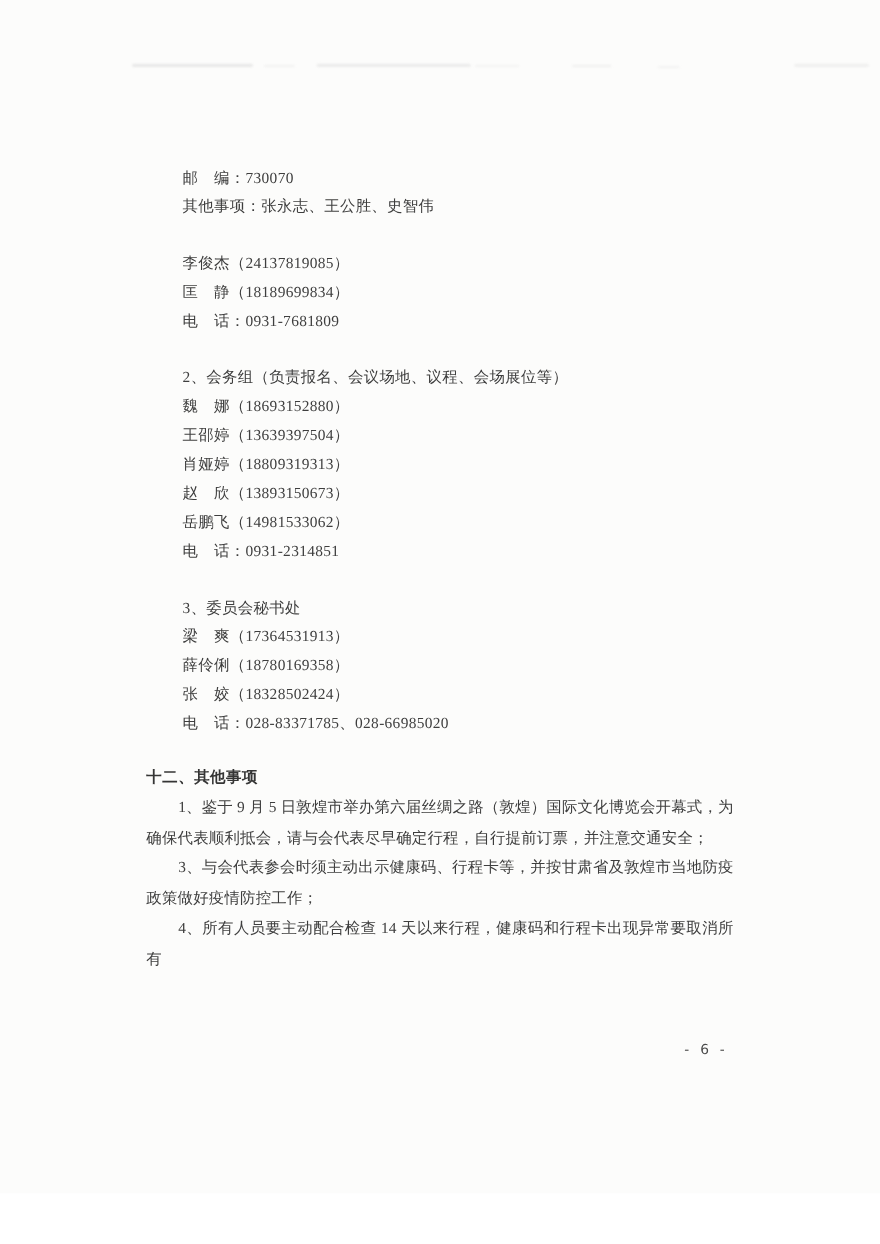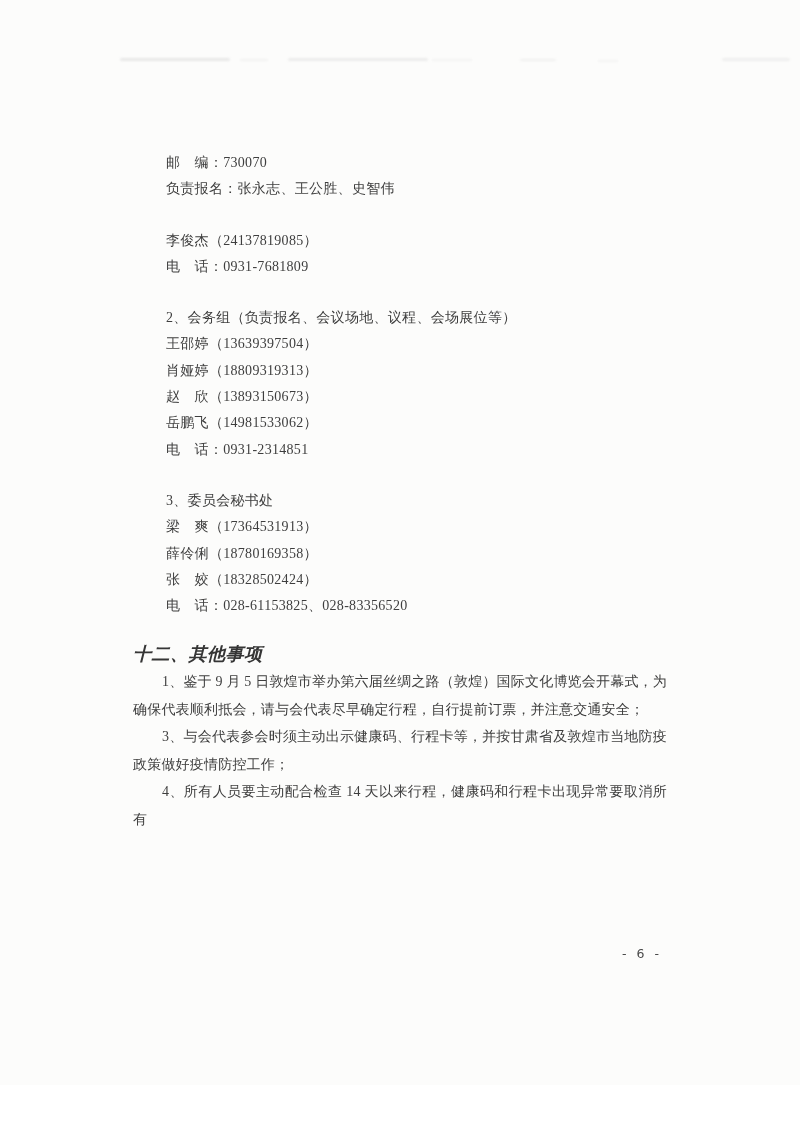--- a/index.html
+++ b/index.html
@@ -30,26 +30,25 @@
     position:absolute;
     left:133px;top:150px;width:534px;
     font-size:14px;
   }
   .line{margin:0;line-height:26.3px;letter-spacing:.3px;}
   .ind{margin-left:33px;}
   .group{margin-top:25px;}
 
   .sec-heading{
     margin:22px 0 0 0;
-    font-size:18px;
+    font-size:14px;
     font-weight:bold;
     color:#353535;
     line-height:27px;
     letter-spacing:.5px;
-    font-style:italic;
   }
   .para{
     margin:0;
     line-height:27.5px;
     text-align:justify;
     text-indent:29px;
     letter-spacing:.2px;
   }
   .page-number{
     position:absolute;
@@ -72,43 +71,45 @@
     <i class="streak s4"></i>
     <i class="streak s5"></i>
     <i class="streak s6"></i>
     <i class="streak s7"></i>
   </div>
 
   <main class="content">
 
     <section>
       <p class="line ind">邮　编：730070</p>
-      <p class="line ind">负责报名：张永志、王公胜、史智伟</p>
+      <p class="line ind">其他事项：张永志、王公胜、史智伟</p>
     </section>
 
     <section class="group">
       <p class="line ind">李俊杰（24137819085）</p>
+      <p class="line ind">匡　静（18189699834）</p>
       <p class="line ind">电　话：0931-7681809</p>
     </section>
 
     <section class="group">
       <p class="line ind">2、会务组（负责报名、会议场地、议程、会场展位等）</p>
+      <p class="line ind">魏　娜（18693152880）</p>
       <p class="line ind">王邵婷（13639397504）</p>
       <p class="line ind">肖娅婷（18809319313）</p>
       <p class="line ind">赵　欣（13893150673）</p>
       <p class="line ind">岳鹏飞（14981533062）</p>
       <p class="line ind">电　话：0931-2314851</p>
     </section>
 
     <section class="group">
       <p class="line ind">3、委员会秘书处</p>
       <p class="line ind">梁　爽（17364531913）</p>
       <p class="line ind">薛伶俐（18780169358）</p>
       <p class="line ind">张　姣（18328502424）</p>
-      <p class="line ind">电　话：028-61153825、028-83356520</p>
+      <p class="line ind">电　话：028-83371785、028-66985020</p>
     </section>
 
     <h2 class="sec-heading">十二、其他事项</h2>
     <p class="para">1、鉴于 9 月 5 日敦煌市举办第六届丝绸之路（敦煌）国际文化博览会开幕式，为确保代表顺利抵会，请与会代表尽早确定行程，自行提前订票，并注意交通安全；</p>
     <p class="para">3、与会代表参会时须主动出示健康码、行程卡等，并按甘肃省及敦煌市当地防疫政策做好疫情防控工作；</p>
     <p class="para">4、所有人员要主动配合检查 14 天以来行程，健康码和行程卡出现异常要取消所有</p>
 
   </main>
 
   <div class="page-number">- 6 -</div>

